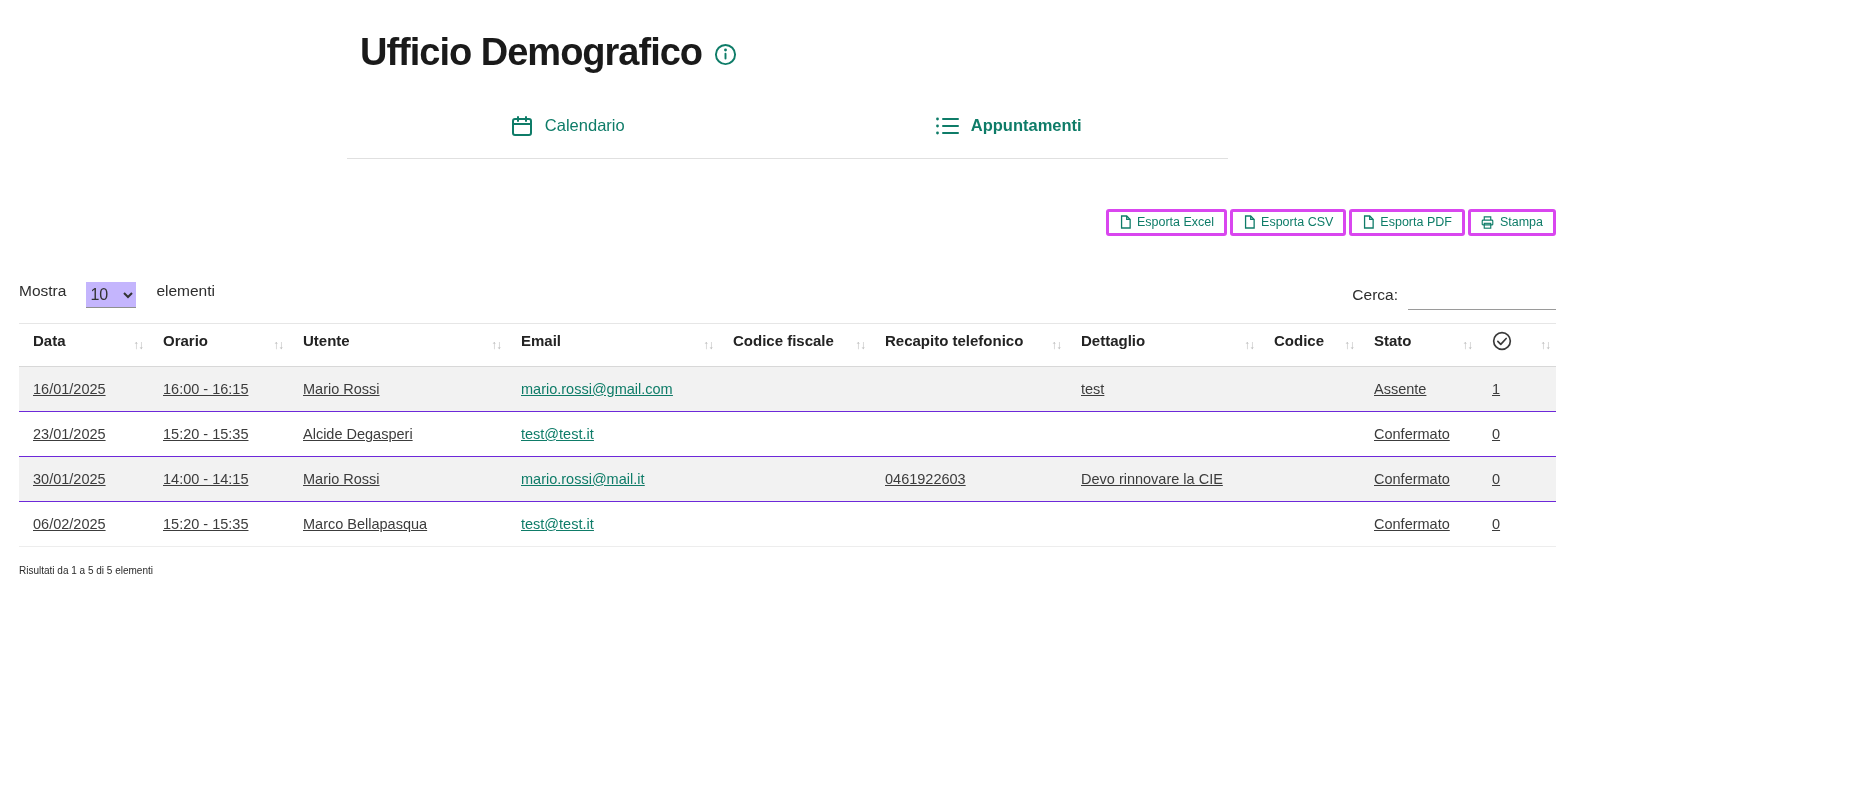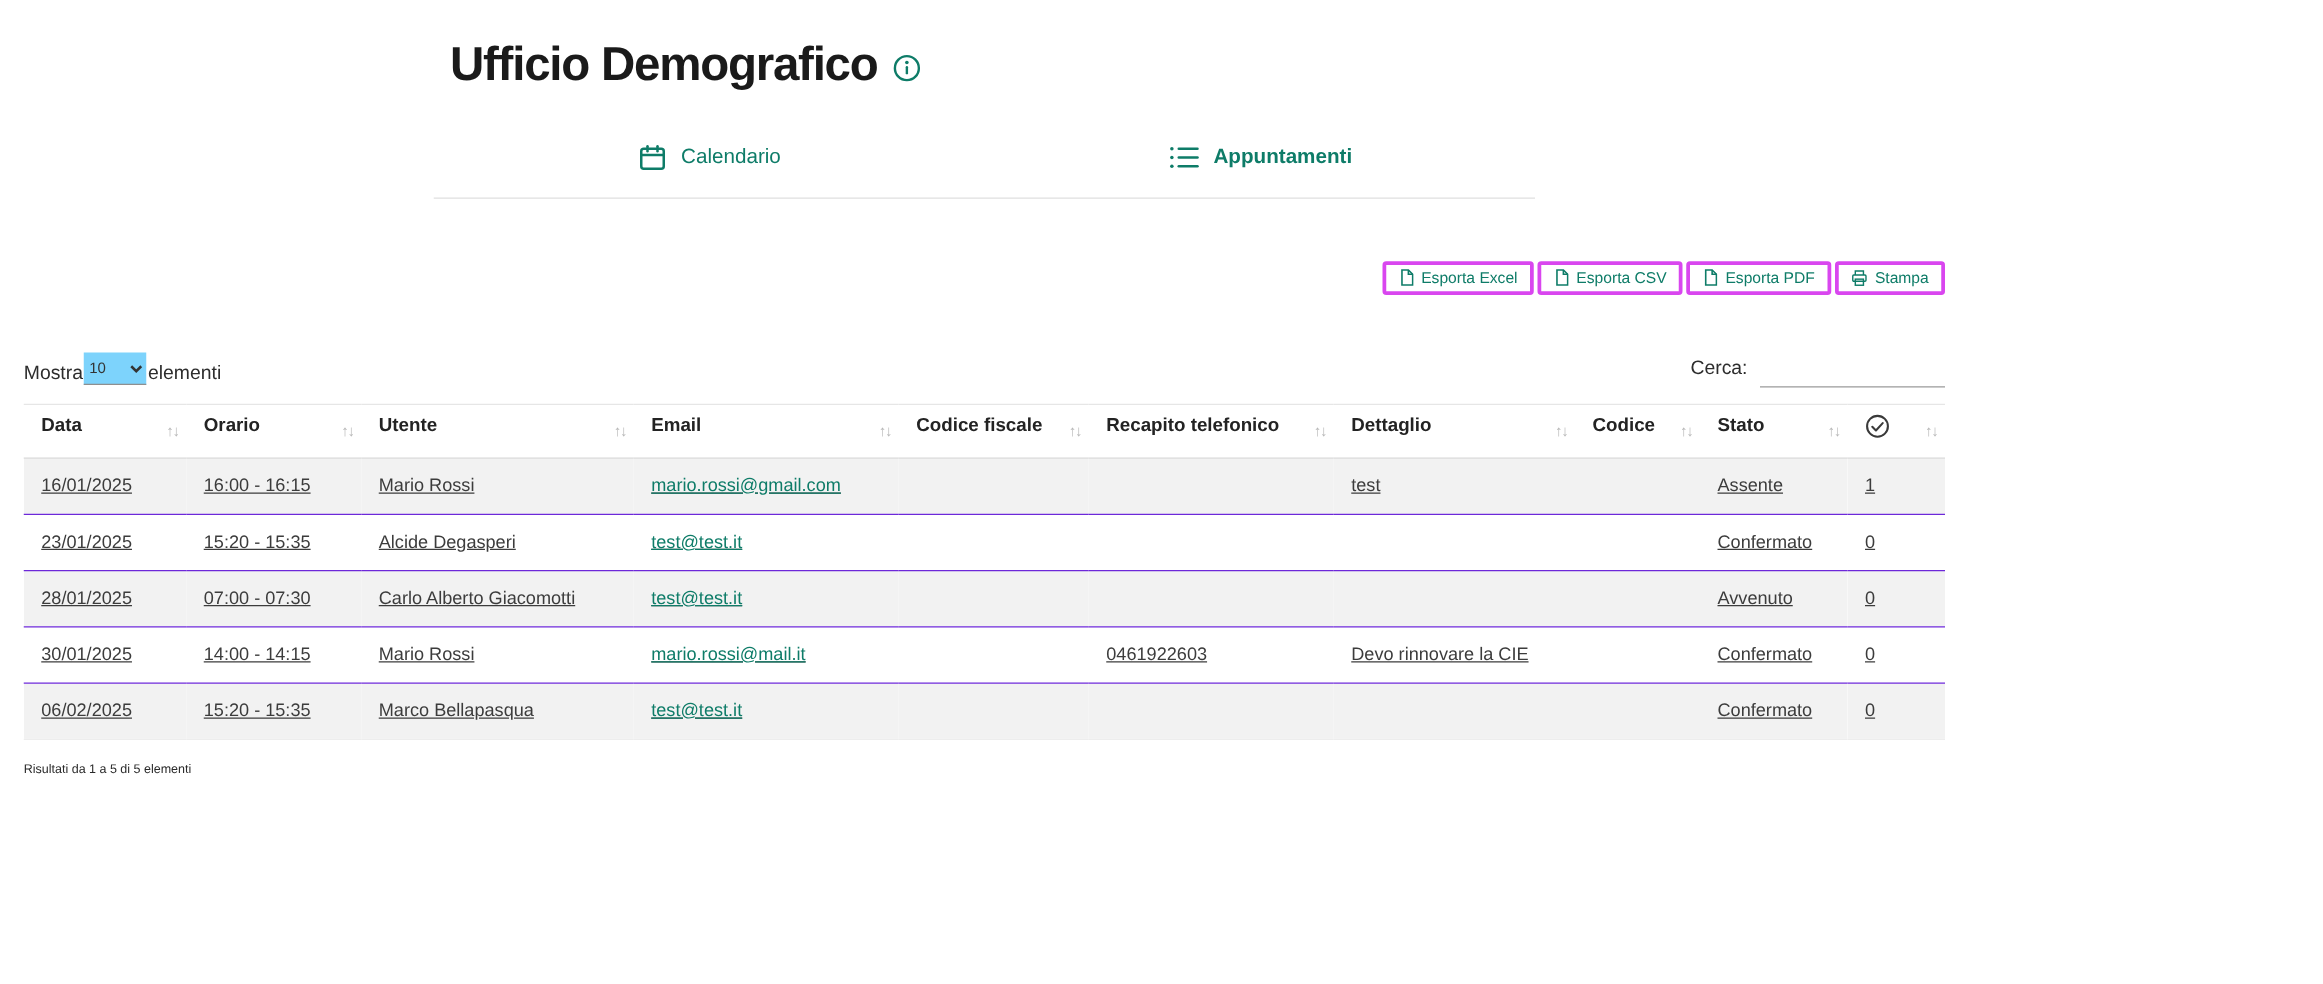--- a/index.html
+++ b/index.html
@@ -25,23 +25,23 @@
 
   
   .toolbar { display: flex; justify-content: flex-end; gap: 3px; margin-top: 50px; }
   .export-btn { display: inline-flex; align-items: center; gap: 6px;
     background: #fff; border: 3px solid #d946ef; color: #0e7c68;
     border-radius: 3px; font-size: 12.5px; padding: 0 10px; height: 27px;
     font-family: inherit; cursor: pointer; }
 
   
   .controls { display: flex; justify-content: space-between; align-items: center; margin-top: 44px; }
-  .show-control { display: flex; align-items: flex-end; gap: 1px; font-size: 15.5px; color: #2d2d2d; }
-  .entries-select { width: 50px; height: 26px; font-size: 12px; color: #333;
-    border: none; border-bottom: 1px solid #8f8f8f; background: #7dd3fc; font-family: inherit; }
+  .show-control { display: flex; align-items: flex-start; gap: 20px; font-size: 15.5px; color: #2d2d2d; }
+  .entries-select { width: 50px; height: 26px; font-size: 16px; color: #333;
+    border: none; border-bottom: 1px solid #8f8f8f; background: #c4b5fd; font-family: inherit; }
   .search-control { display: flex; align-items: center; gap: 10px; font-size: 15.5px; color: #2d2d2d; }
   .search-input { width: 148px; height: 30px; border: none; border-bottom: 1px solid #9a9a9a;
     outline: none; font-size: 15px; font-family: inherit; background: transparent; padding: 0 2px; }
 
   
   table.data-table { width: 100%; table-layout: fixed; border-collapse: collapse; margin-top: 13px; }
   thead th { position: relative; text-align: left; font-size: 15px; font-weight: 700; color: #232323;
     padding: 7px 24px 15px 14px; border-top: 1px solid #e6e6e6; border-bottom: 1px solid #d8d8d8;
     cursor: pointer; vertical-align: middle; white-space: nowrap; overflow: hidden; }
   .sort-icons { position: absolute; right: 6px; top: 50%; transform: translateY(-50%);
@@ -242,32 +242,20 @@
         <td>Alcide Degasperi</td>
         <td><a class="email-link" href="#">test@test.it</a></td>
         <td></td>
         <td></td>
         <td></td>
         <td></td>
         <td>Confermato</td>
         <td>0</td>
       </tr>
       <tr>
-        <td>28/01/2025</td>
-        <td>07:00 - 07:30</td>
-        <td>Carlo Alberto Giacomotti</td>
-        <td><a class="email-link" href="#">test@test.it</a></td>
-        <td></td>
-        <td></td>
-        <td></td>
-        <td></td>
-        <td>Avvenuto</td>
-        <td>0</td>
-      </tr>
-      <tr>
         <td>30/01/2025</td>
         <td>14:00 - 14:15</td>
         <td>Mario Rossi</td>
         <td><a class="email-link" href="#">mario.rossi@mail.it</a></td>
         <td></td>
         <td>0461922603</td>
         <td>Devo rinnovare la CIE</td>
         <td></td>
         <td>Confermato</td>
         <td>0</td>

